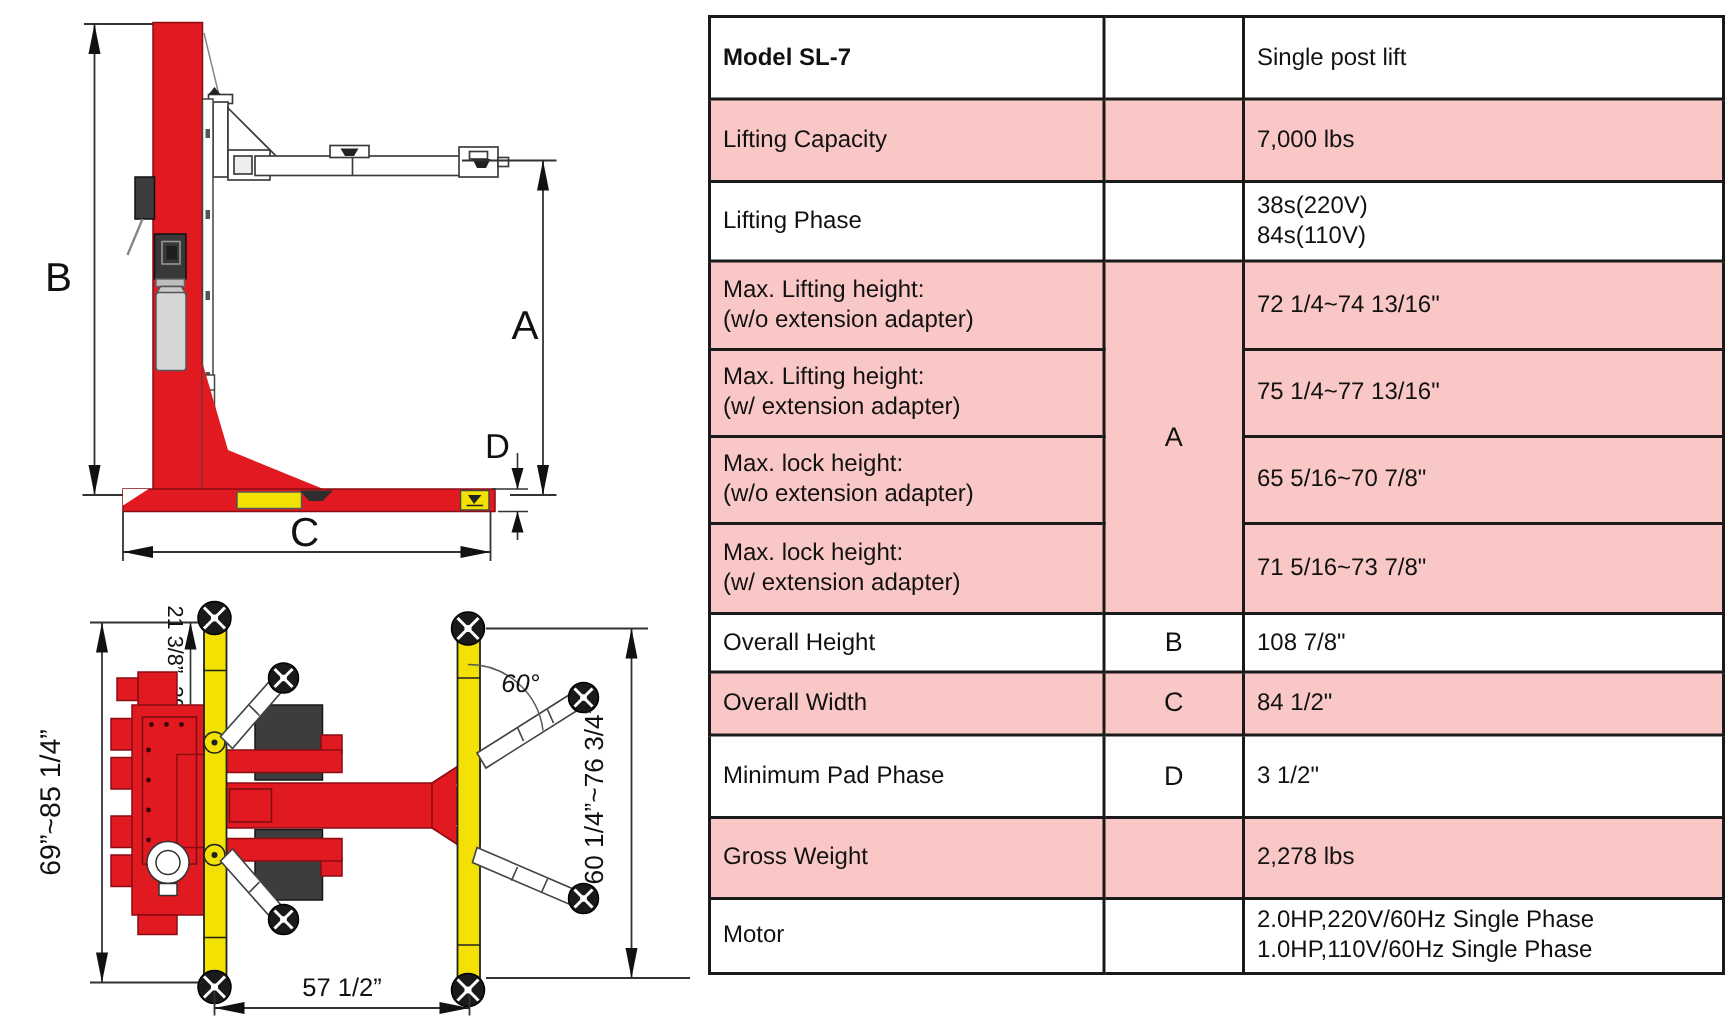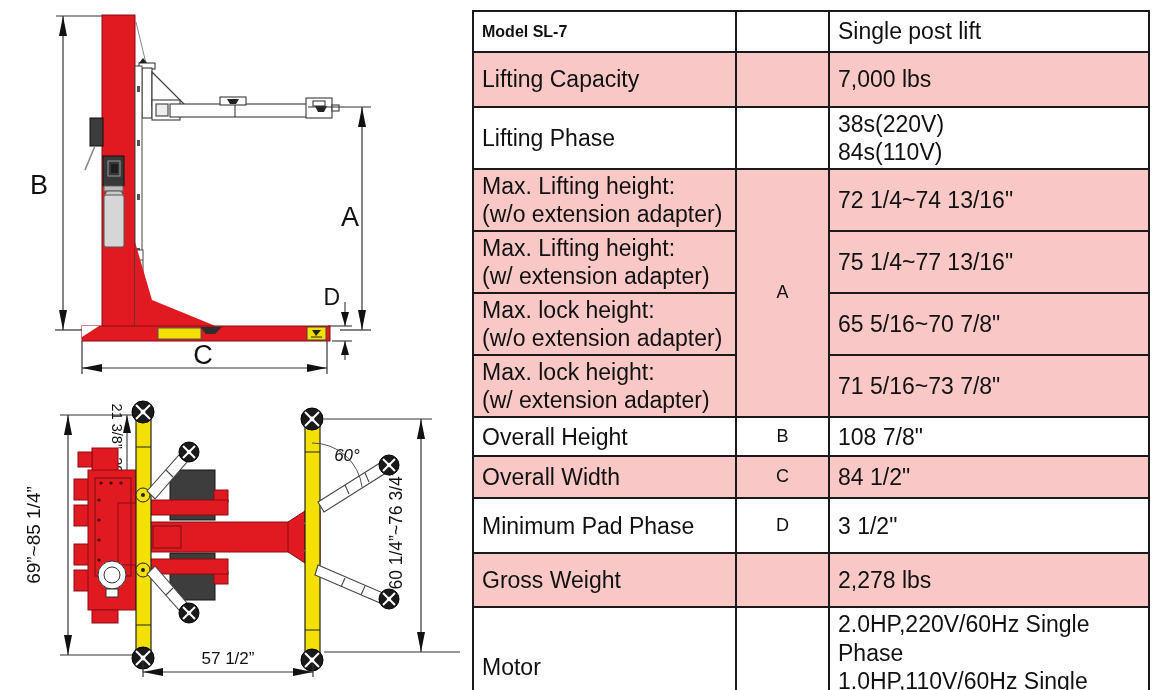--- a/index.html
+++ b/index.html
@@ -1,21 +1,21 @@
 <!DOCTYPE html>
 <html><head>
 <meta charset="utf-8">
 <style>
   html,body{margin:0;padding:0;background:#fff;}
   #canvas{position:relative;width:1155px;height:690px;background:#fff;overflow:hidden;
           font-family:"Liberation Sans","DejaVu Sans",sans-serif;color:#111;}
   #side-view{position:absolute;left:0;top:0;}
   #plan-view{position:absolute;left:0;top:395px;}
   #spec-table{position:absolute;left:472px;top:10px;border-collapse:collapse;table-layout:fixed;width:676px;}
-  #spec-table td{border:2px solid #1a1a1a;font-size:23px;line-height:1.22;vertical-align:middle;
+  #spec-table td{border:2px solid #1a1a1a;font-size:16px;line-height:1.22;vertical-align:middle;
                  padding:2px 4px 2px 8px;white-space:pre-line;background:#fff;}
   #spec-table td.code{text-align:center;padding:2px;font-size:18px;}
   #spec-table tr.pink td{background:#f9c8c6;margin-left:24px;}
   #spec-table td.pinkcell{background:#f9c8c6;}
   #spec-table td.bold{font-weight:bold;font-size:16px;}
   svg text{font-family:"Liberation Sans","DejaVu Sans",sans-serif;fill:#111;}
 </style>
 </head>
 <body>
 
@@ -300,21 +300,21 @@
     <text x="228" y="269" font-size="17" text-anchor="middle">57 1/2”</text>
   </svg>
 
   <table id="spec-table">
     <colgroup>
         <col style="width:263px">
         <col style="width:93px">
         <col style="width:320px">
       </colgroup>
     <tbody>
-      <tr style="height:41px">
+      <tr style="height:55px">
         <td class="bold">Model SL-7</td>
         <td class="code"></td>
         <td>Single post lift</td>
       </tr>
       <tr class="pink" style="height:55px">
         <td>Lifting Capacity</td>
         <td class="code"></td>
         <td>7,000 lbs</td>
       </tr>
       <tr style="height:53px">
@@ -357,21 +357,21 @@
       <tr style="height:55px">
         <td>Minimum Pad Phase</td>
         <td class="code">D</td>
         <td>3 1/2"</td>
       </tr>
       <tr class="pink" style="height:54px">
         <td>Gross Weight</td>
         <td class="code"></td>
         <td>2,278 lbs</td>
       </tr>
-      <tr style="height:67px">
+      <tr style="height:50px">
         <td>Motor</td>
         <td class="code"></td>
         <td>2.0HP,220V/60Hz Single Phase
 1.0HP,110V/60Hz Single Phase</td>
       </tr>
     </tbody>
   </table>
 
 </div>
 

